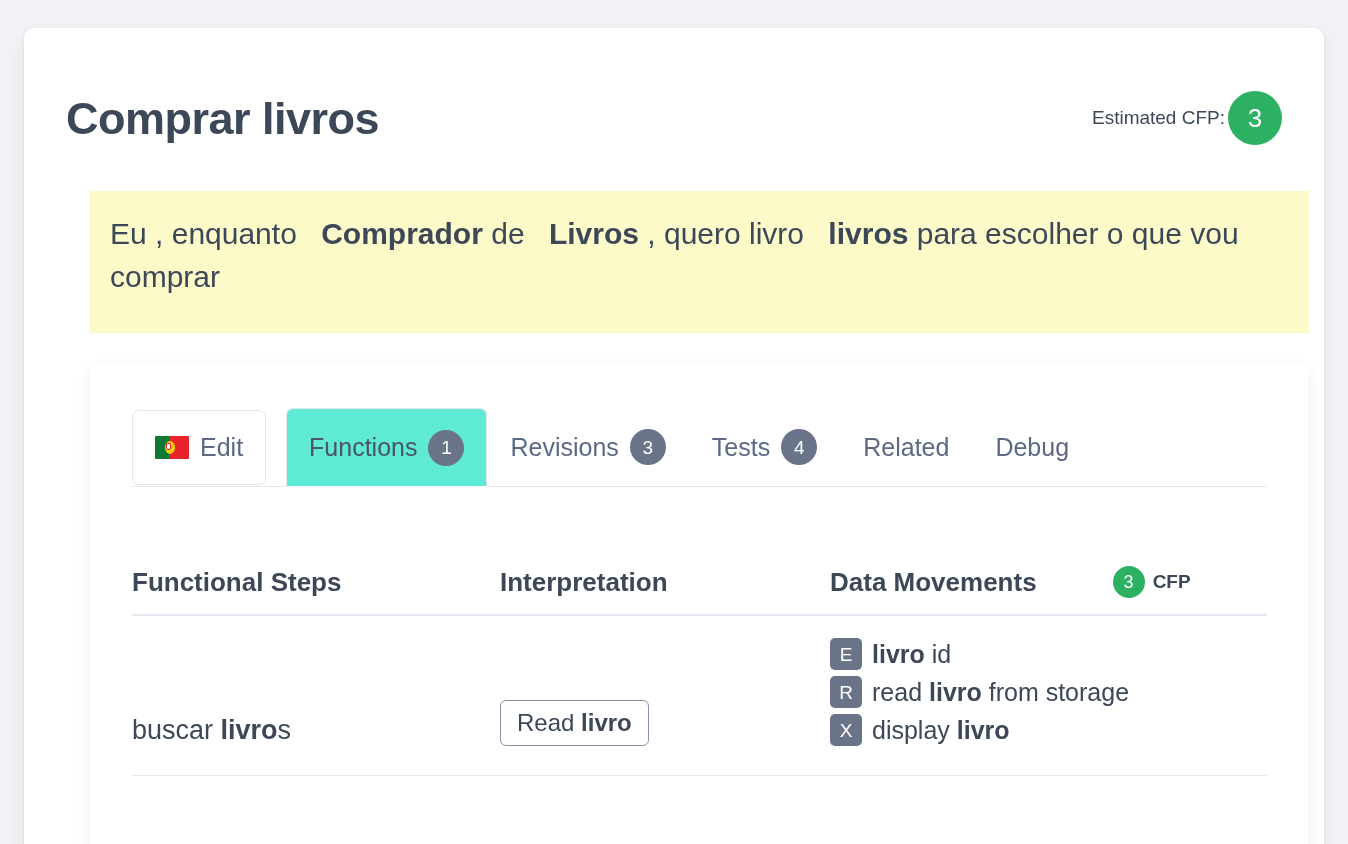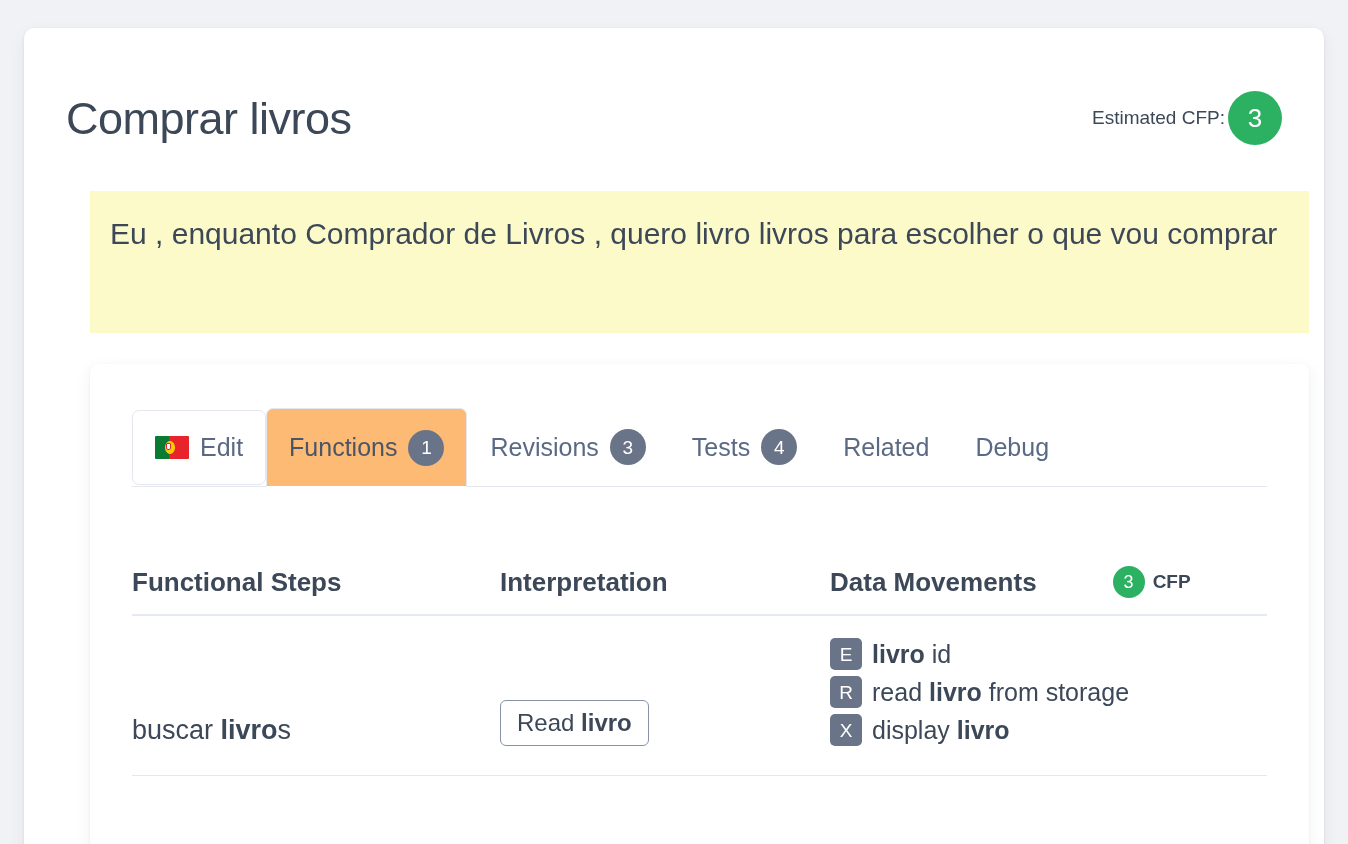--- a/index.html
+++ b/index.html
@@ -34,21 +34,21 @@
     left: 42px;
     top: 44px;
     right: 42px;
     height: 92px;
     display: flex;
     align-items: center;
     justify-content: space-between;
   }
   .page-title {
     font-size: 45px;
-    font-weight: 400;
+    font-weight: 700;
     letter-spacing: -0.5px;
     color: #3c4858;
     line-height: 1;
     margin: 0;
     white-space: nowrap;
   }
   .cfp-estimate {
     display: flex;
     align-items: center;
     gap: 3px;
@@ -78,21 +78,21 @@
     top: 163px;
     width: 1219px;
     min-height: 142px;
     box-sizing: border-box;
     background: #fcfac9;
     padding: 22px 24px 20px 20px;
     font-size: 30px;
     line-height: 1.43;
     color: #3c4858;
   }
-  .story-banner b { font-weight: 400; }
+  .story-banner b { font-weight: 700; margin-left: 16px; }
 
   
   .inner-card {
     position: absolute;
     left: 66px;
     top: 336px;
     width: 1219px;
     height: 487px;
     box-sizing: border-box;
     background: #ffffff;
@@ -131,23 +131,24 @@
   .tab.inactive-bordered {
     border: 1px solid #e4e7ed;
     border-bottom: 1px solid #e4e7ed;
     border-radius: 7px;
     height: 75px;
     margin-bottom: 1px;
   }
   .tab.active {
     border: 1px solid #e4e7ed;
     border-bottom: 1px solid #ffffff;
-    background: #fdba74;
+    background: #5eead4;
     margin-bottom: -1px;
     color: #4a5568;
+    margin-left: 20px;
   }
   .tab-badge {
     display: inline-flex;
     align-items: center;
     justify-content: center;
     width: 36px;
     height: 36px;
     border-radius: 50%;
     background: #6a7489;
     color: #ffffff;

